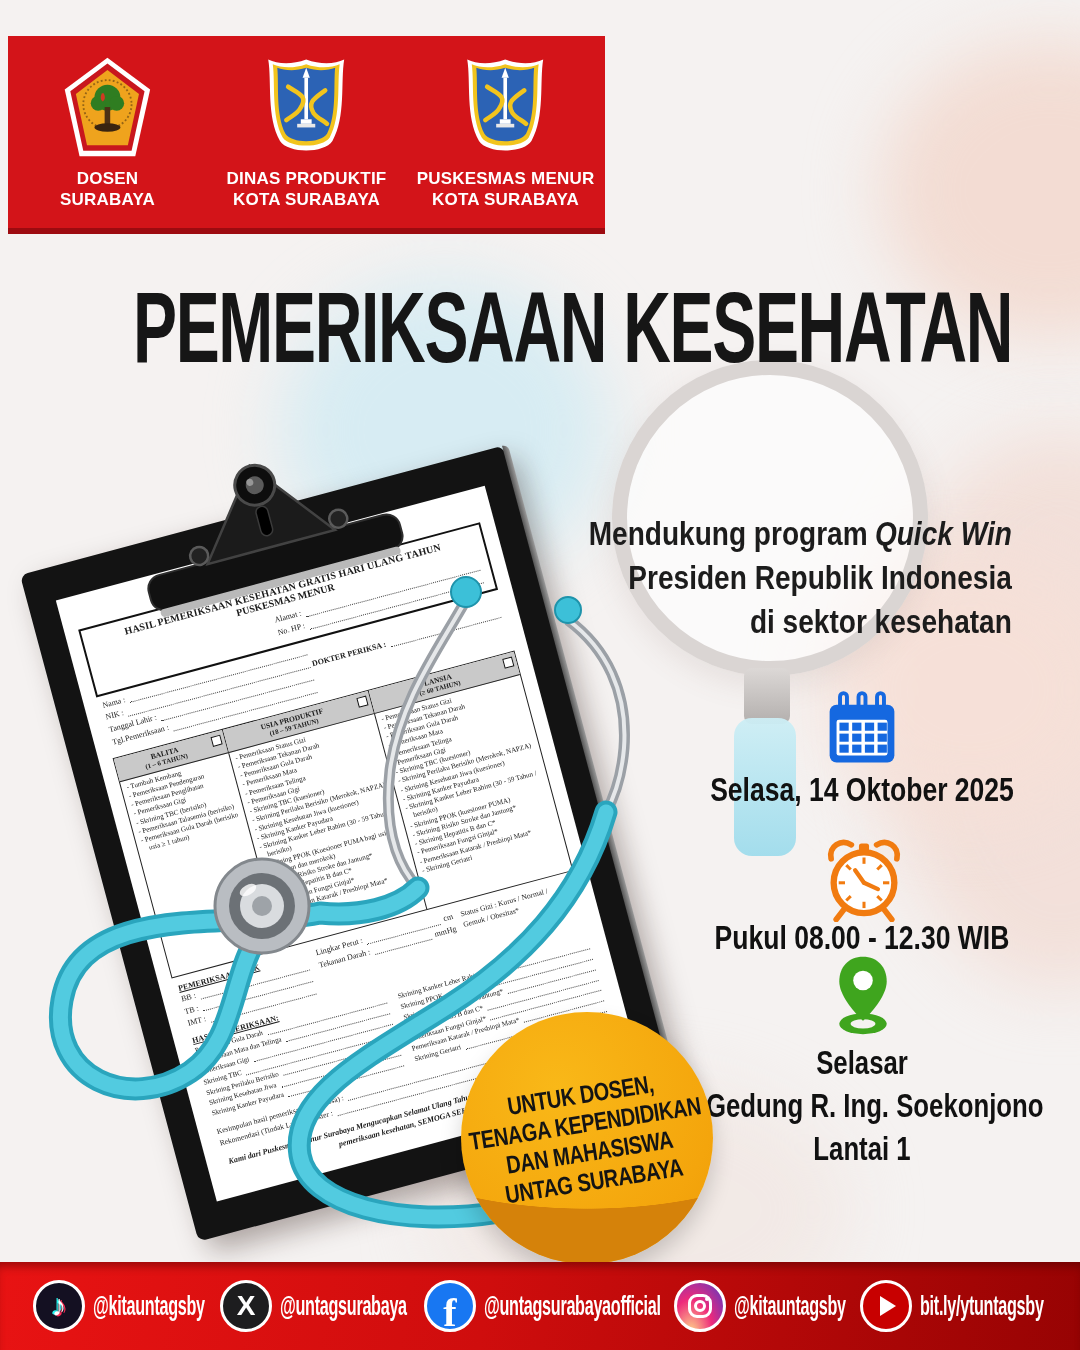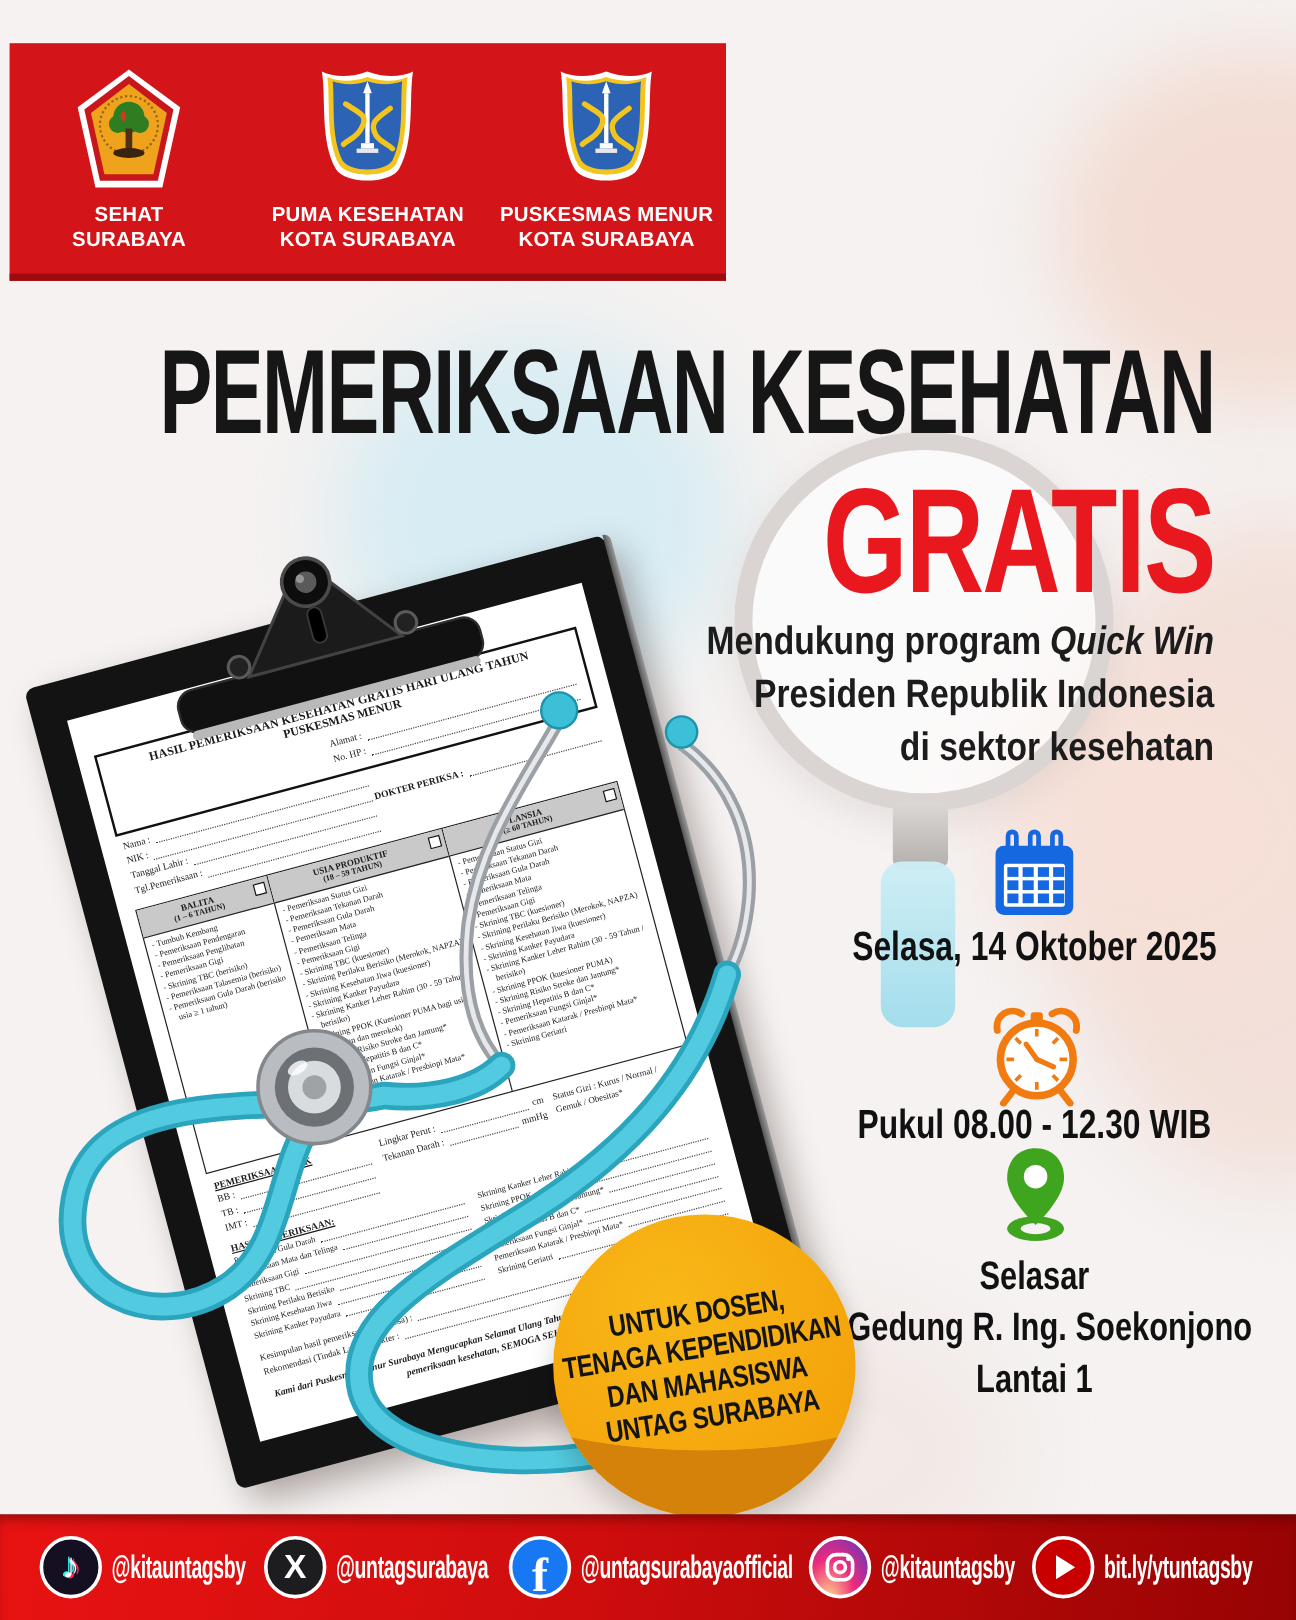--- a/index.html
+++ b/index.html
@@ -170,38 +170,38 @@
         <polygon points="50,15 84,41 72,96 28,96 16,41" fill="#efa31d"></polygon>
         <circle cx="50" cy="52" r="26" fill="none" stroke="#5a3c12" stroke-width="2" stroke-dasharray="2 2.4" opacity=".6"></circle>
         <circle cx="50" cy="45" r="14" fill="#2f7d21"></circle>
         <circle cx="40" cy="51" r="8" fill="#2f7d21"></circle>
         <circle cx="60" cy="51" r="8" fill="#2f7d21"></circle>
         <path d="M44 40 q-3 6 1 9 q4 -3 1 -9" fill="#d13a22"></path>
         <rect x="47" y="55" width="6" height="19" fill="#4d3015"></rect>
         <ellipse cx="50" cy="77" rx="14" ry="4.5" fill="#3a2410"></ellipse>
       </svg>
       <div class="logo-label">
-        <span>SEHAT</span><br>
+        <span>DOSEN</span><br>
         <span>SURABAYA</span>
       </div>
     </div>
     <div class="logo-cell">
       <svg viewBox="0 0 100 115">
         <path d="M50 4 C66 10 82 9 92 4 C88 28 94 68 79 94 C70 108 30 108 21 94 C6 68 12 28 8 4 C18 9 34 10 50 4 Z" fill="#ffffff"></path>
         <path d="M50 9 C64 14 78 13 87 9 C84 30 89 66 76 90 C68 102 32 102 24 90 C11 66 16 30 13 9 C22 13 36 14 50 9 Z" fill="#f2c41d"></path>
         <path d="M50 13 C62 17 74 16 82 13 C80 32 84 64 73 86 C66 97 34 97 27 86 C16 64 20 32 18 13 C26 16 38 17 50 13 Z" fill="#2c63b5"></path>
         <polygon points="46,24 54,24 50,13" fill="#ffffff"></polygon>
         <rect x="48" y="24" width="4" height="46" fill="#ffffff"></rect>
         <rect x="44" y="70" width="12" height="5" fill="#ffffff"></rect>
         <rect x="40" y="75" width="20" height="4" fill="#e8e8e8"></rect>
         <path d="M30 34 C42 42 52 44 44 57 C40 65 32 67 28 71" fill="none" stroke="#f2c41d" stroke-width="5" stroke-linecap="round"></path>
         <path d="M71 38 C59 47 51 51 58 63 C62 69 69 71 73 75" fill="none" stroke="#f2c41d" stroke-width="5" stroke-linecap="round"></path>
       </svg>
       <div class="logo-label">
-        <span>PUMA KESEHATAN</span><br>
+        <span>DINAS PRODUKTIF</span><br>
         <span>KOTA SURABAYA</span>
       </div>
     </div>
     <div class="logo-cell">
       <svg viewBox="0 0 100 115">
         <path d="M50 4 C66 10 82 9 92 4 C88 28 94 68 79 94 C70 108 30 108 21 94 C6 68 12 28 8 4 C18 9 34 10 50 4 Z" fill="#ffffff"></path>
         <path d="M50 9 C64 14 78 13 87 9 C84 30 89 66 76 90 C68 102 32 102 24 90 C11 66 16 30 13 9 C22 13 36 14 50 9 Z" fill="#f2c41d"></path>
         <path d="M50 13 C62 17 74 16 82 13 C80 32 84 64 73 86 C66 97 34 97 27 86 C16 64 20 32 18 13 C26 16 38 17 50 13 Z" fill="#2c63b5"></path>
         <polygon points="46,24 54,24 50,13" fill="#ffffff"></polygon>
         <rect x="48" y="24" width="4" height="46" fill="#ffffff"></rect>
@@ -212,23 +212,20 @@
       </svg>
       <div class="logo-label">
         <span>PUSKESMAS MENUR</span><br>
         <span>KOTA SURABAYA</span>
       </div>
     </div>
   </div>
 
   <div class="title-line t-pemeriksaan">
     <span class="t-scale">PEMERIKSAAN KESEHATAN</span>
-  </div>
-  <div class="title-line t-gratis">
-    <span class="t-scale">GRATIS</span>
   </div>
 
   <div class="subtitle">
     <div><span>Mendukung program</span><em>Quick Win</em></div>
     <div>Presiden Republik Indonesia</div>
     <div>di sektor kesehatan</div>
   </div>
 
   <svg class="info-icon icon-calendar" viewBox="0 0 64 66">
     <rect x="13" y="2" width="6" height="14" rx="3" fill="none" stroke="#1568e0" stroke-width="3.4"></rect>

